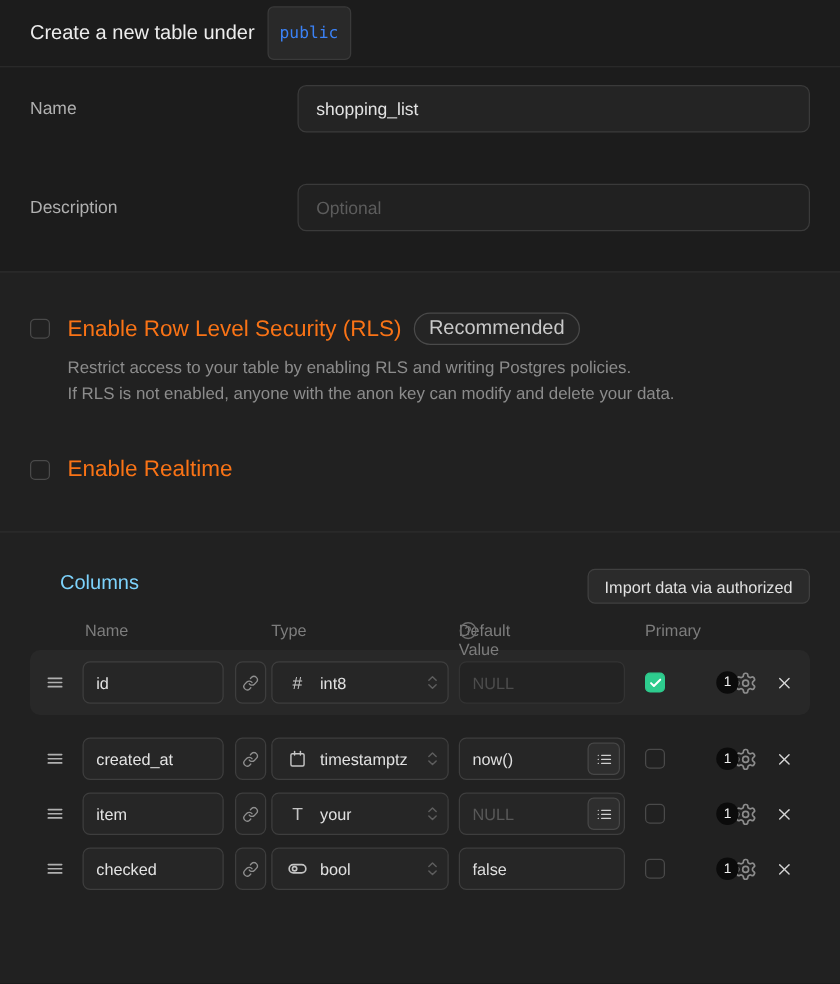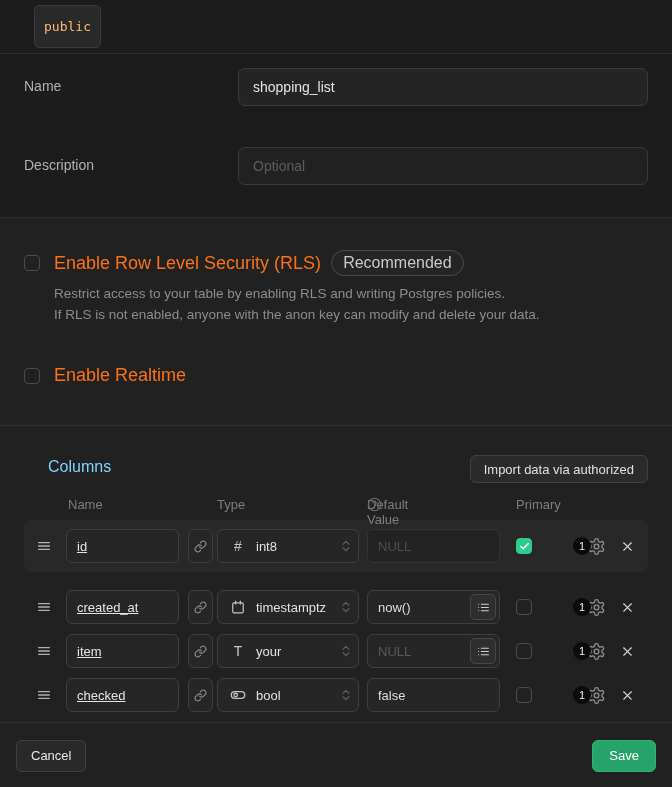--- a/index.html
+++ b/index.html
@@ -3,21 +3,21 @@
 <meta charset="utf-8">
 <style>
   * { margin:0; padding:0; box-sizing:border-box; }
   html,body { width:672px; height:787px; background:#161616; }
   body { font-family:"Liberation Sans", sans-serif; color:#e6e6e6; }
   .panel { width:672px; height:787px; background:#1c1c1c; display:flex; flex-direction:column; overflow:hidden; }
 
   
   .hdr { height:54px; flex:none; display:flex; align-items:center; padding:0 24px; border-bottom:1px solid #2e2e2e; background:#1c1c1c; }
   .hdr-title { font-size:16px; font-weight:500; color:#ededed; }
-  .schema-badge { margin-left:10px; font-family:"DejaVu Sans Mono", monospace; font-size:13px; color:#fdba74; background:#292929; border:1px solid #3a3a3a; border-radius:5px; padding:13px 9px; }
+  .schema-badge { margin-left:10px; font-family:"DejaVu Sans Mono", monospace; font-size:13px; color:#3b82f6; background:#292929; border:1px solid #3a3a3a; border-radius:5px; padding:13px 9px; }
 
   
   .sec-form { flex:none; background:#1c1c1c; padding:14px 24px 32px 24px; }
   .frow { display:flex; align-items:flex-start; }
   .frow + .frow { margin-top:41px; }
   .flabel { width:214px; flex:none; font-size:14px; color:#b0b0b0; padding-top:10px; }
   .finput { flex:1; height:38px; background:#242424; border:1px solid #3a3a3a; border-radius:7px; color:#e3e3e3; font-size:14px; padding:0 14px; outline:none; font-family:"Liberation Sans", sans-serif; }
   .finput::placeholder { color:#5c5c5c; }
   .finput.desc { background:#212121; }
 
@@ -38,21 +38,21 @@
   .col-heads span { position:absolute; top:0; }
   .ch-name { left:44px; } .ch-type { left:193px; } .ch-default { left:343px; display:flex; align-items:center; gap:7px; } .ch-primary { left:492px; }
   .help-ic { display:inline-flex; color:#6d6d6d; }
 
   .rows-wrap { margin-top:7px; }
   .col-row { display:flex; align-items:center; height:34px; padding-left:12px; }
   .row-card { background:#282828; border-radius:8px; padding:9px 0; margin-bottom:18px; }
   .plain-row { margin-bottom:10px; }
 
   .drag { width:16px; flex:none; color:#b0b0b0; display:flex; align-items:center; }
-  .cname { width:113px; flex:none; margin-left:14px; height:34px; background:#262626; border:1px solid #3e3e3e; border-radius:6px; color:#e3e3e3; font-size:13px; padding:0 10px; outline:none; font-family:"Liberation Sans", sans-serif;text-decoration:underline; }
+  .cname { width:113px; flex:none; margin-left:14px; height:34px; background:#262626; border:1px solid #3e3e3e; border-radius:6px; color:#e3e3e3; font-size:13px; padding:0 10px; outline:none; font-family:"Liberation Sans", sans-serif; }
   .linkbtn { width:25px; height:34px; flex:none; margin-left:9px; background:#262626; border:1px solid #3e3e3e; border-radius:6px; display:flex; align-items:center; justify-content:center; color:#8f8f8f; cursor:pointer; }
   .typesel { width:142px; height:34px; flex:none; margin-left:4px; background:#262626; border:1px solid #3e3e3e; border-radius:6px; display:flex; align-items:center; padding:0 8px; position:relative; cursor:pointer; }
   .ticon { width:16px; flex:none; display:flex; align-items:center; justify-content:center; color:#c4c4c4; margin-left:4px; }
   .ticon-text { font-size:14px; color:#c4c4c4; font-weight:400; }
   .tlabel { margin-left:10px; font-size:13px; color:#e0e0e0; white-space:nowrap; overflow:hidden; }
   .chevs { position:absolute; right:5px; color:#5d5d5d; display:flex; }
   .defwrap { width:133px; height:34px; flex:none; margin-left:8px; position:relative; }
   .definput { width:100%; height:100%; background:#262626; border:1px solid #3e3e3e; border-radius:6px; color:#dedede; font-size:13px; padding:0 10px; outline:none; font-family:"Liberation Sans", sans-serif; }
   .definput::placeholder { color:#585858; }
   .definput.dim { background:#232323; border-color:#333333; }
@@ -72,20 +72,21 @@
   .btn-cancel { height:32px; padding:0 14px; font-size:13px; color:#e6e6e6; background:#292929; border:1px solid #3f3f3f; border-radius:6px; font-family:"Liberation Sans", sans-serif; cursor:pointer; }
   .btn-save { height:32px; padding:0 16px; font-size:13px; color:#ffffff; background:var(--btn-green); border:1px solid var(--btn-green-br); border-radius:6px; font-family:"Liberation Sans", sans-serif; cursor:pointer; }
   svg { display:block; }
 </style>
 </head>
 <body>
 
 <div class="panel">
 
   <div class="hdr">
+    <span class="hdr-title">Create a new table under</span>
     <span class="schema-badge">public</span>
   </div>
 
   <div class="sec-form">
     <div class="frow">
       <label class="flabel">Name</label>
       <input class="finput" value="shopping_list" style="">
     </div>
     <div class="frow">
       <label class="flabel">Description</label>
@@ -369,18 +370,14 @@
     <button class="delbtn">
       <svg width="15" height="15" viewBox="0 0 24 24" fill="none" stroke="currentColor" stroke-width="1.8" stroke-linecap="round">
               <path d="M18 6 6 18"></path>
               <path d="m6 6 12 12"></path>
             </svg>
     </button>
   </div>
       </div>
   </div>
 
-  <div class="ftr">
-    <button class="btn-cancel">Cancel</button>
-    <button class="btn-save">Save</button>
-  </div>
 
 </div>
 
 </body></html>

